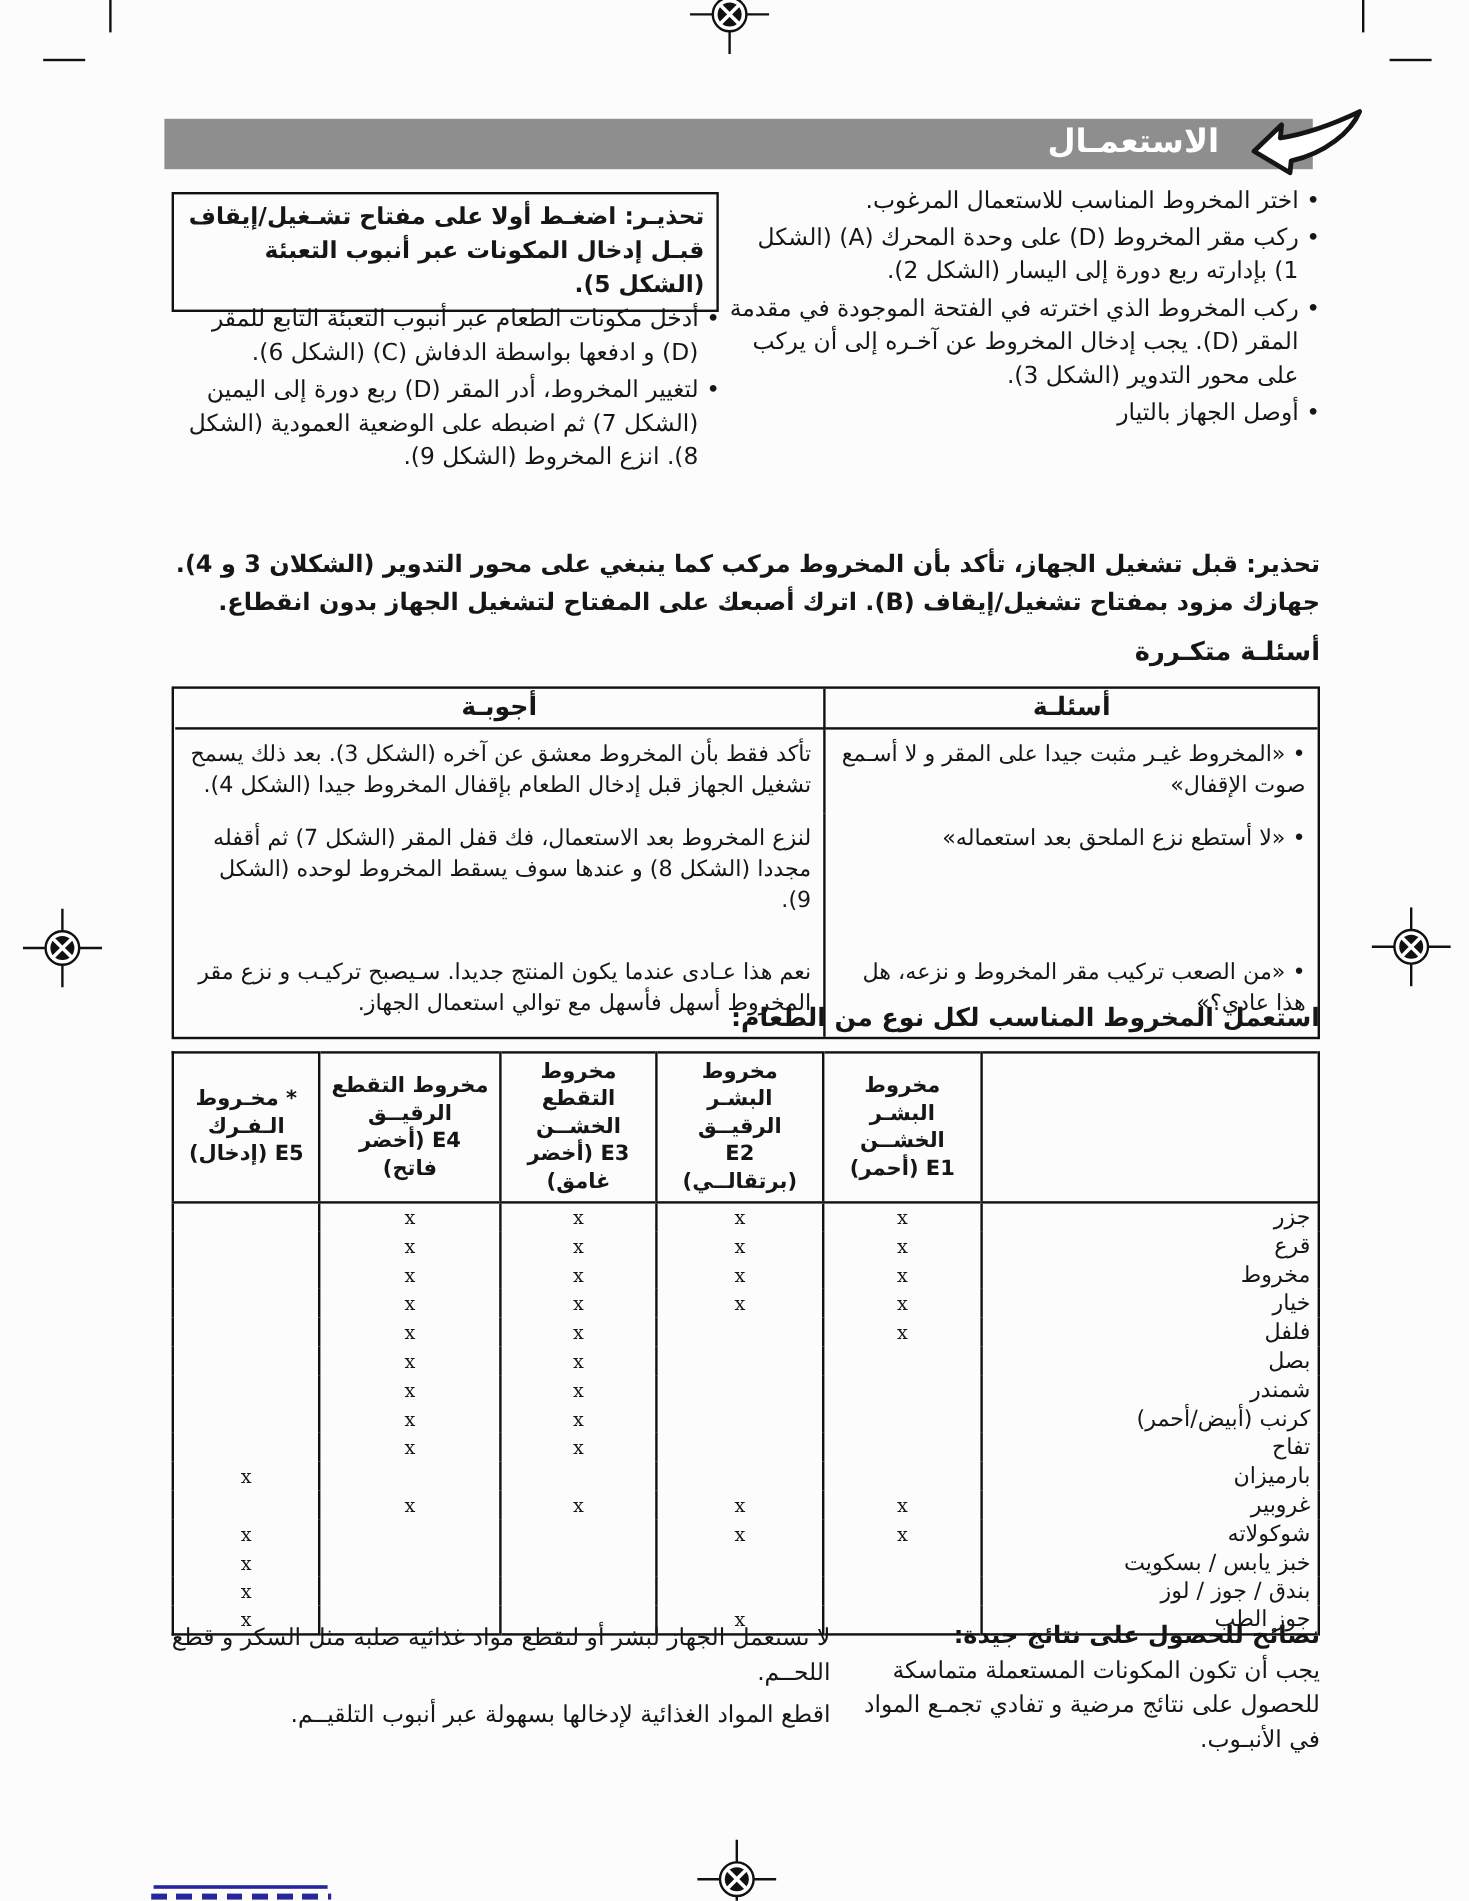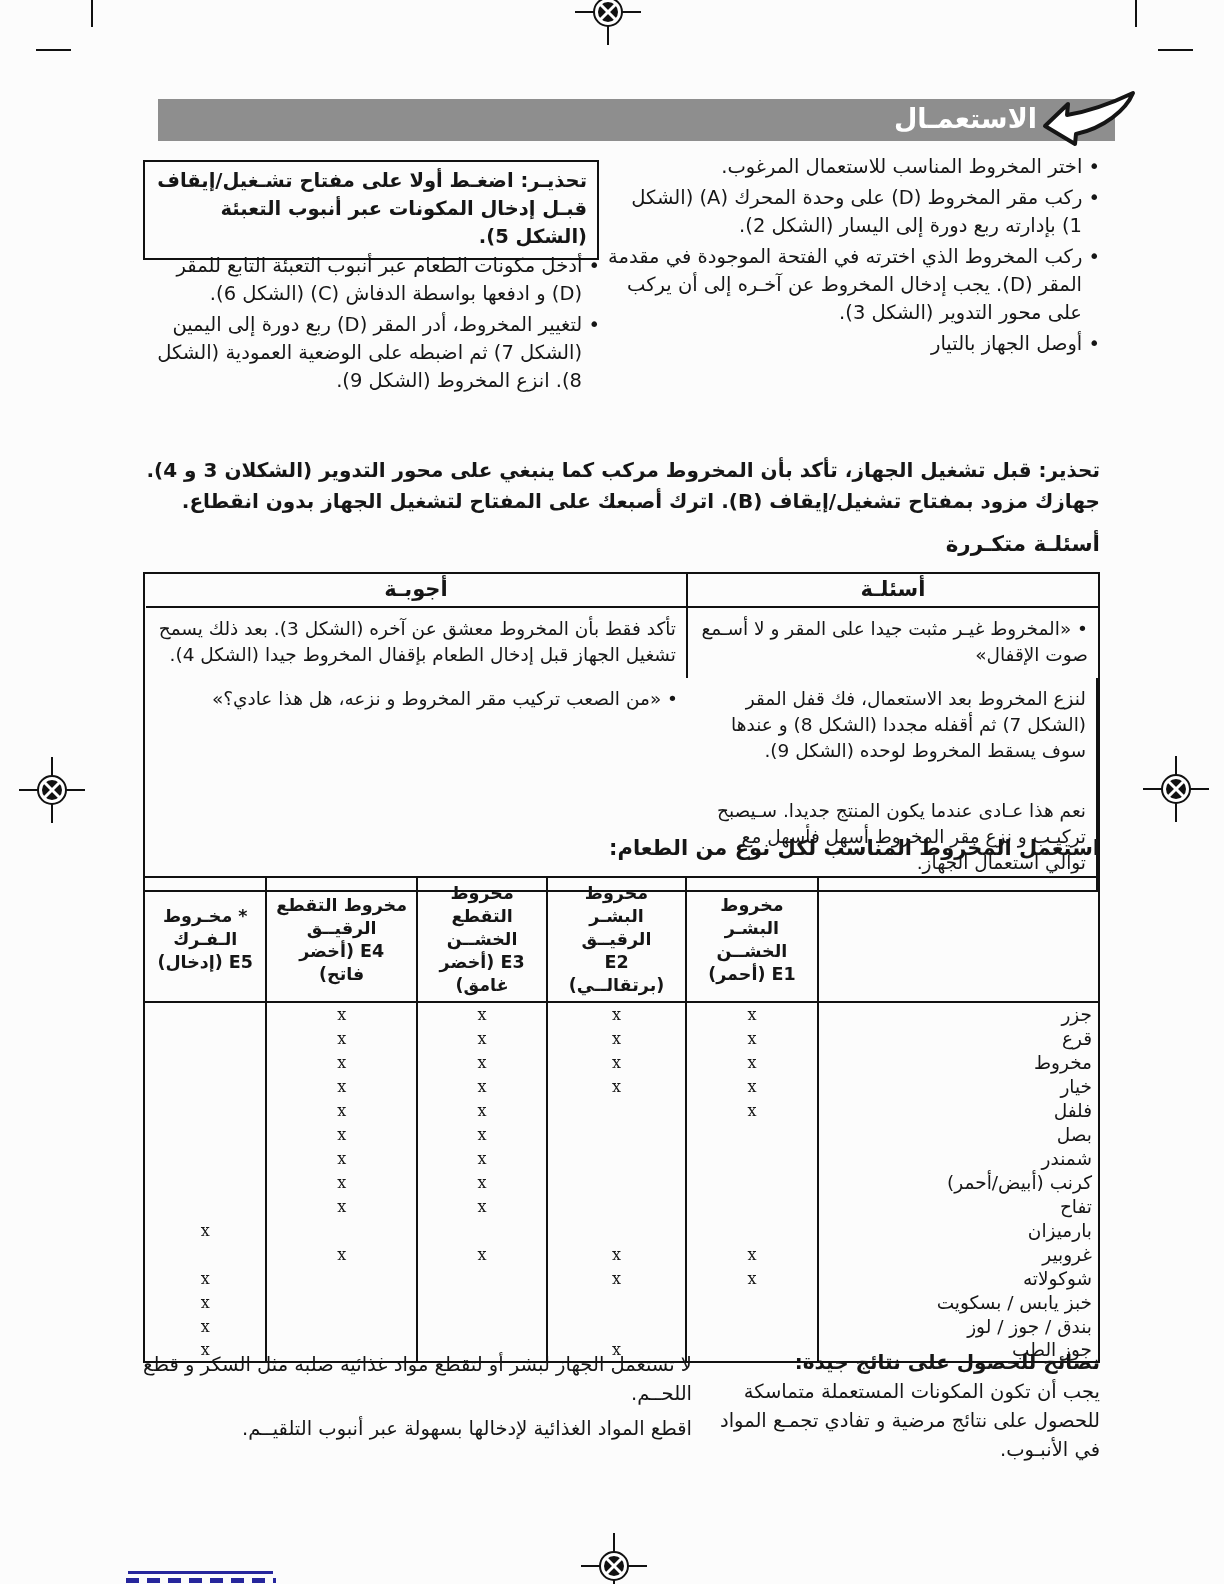--- a/index.html
+++ b/index.html
@@ -11,21 +11,21 @@
   }
   .abs { position:absolute; }
   .rtl { direction:rtl; }
 
   
   .regmark { width:66px; height:66px; }
   .cropline { background:#111; }
 
   
   .header-bar {
-    left:158px; top:99px; width:957px; height:42px;
+    left:137px; top:99px; width:957px; height:42px;
     background:#8e8e8e;
   }
   .header-title {
     position:absolute; right:78px; top:4px;
     color:#ffffff; font-weight:bold; font-size:27px; letter-spacing:1px;
     direction:rtl;
   }
   .header-arrow { left:1038px; top:90px; width:102px; height:62px; }
 
   
@@ -163,20 +163,21 @@
 
   <div class="abs section-title rtl" style="top:531px;">أسئلـة متكـررة</div>
 
   <div class="abs faq">
     <div class="faq-hdr">أسئلـة</div>
     <div class="faq-hdr faq-divider-l" style="border-left:0; border-right:2.2px solid #111;">أجوبـة</div>
 
     <div class="faq-q">• «المخروط غيـر مثبت جيدا على المقر و لا أسـمع صوت الإقفال»</div>
     <div class="faq-a" style="border-right:2.2px solid #111;">تأكد فقط بأن المخروط معشق عن آخره (الشكل 3). بعد ذلك يسمح تشغيل الجهاز قبل إدخال الطعام بإقفال المخروط جيدا (الشكل 4).</div>
 
+    <div class="faq-q">• «لا أستطع نزع الملحق بعد استعماله»</div>
     <div class="faq-a" style="border-right:2.2px solid #111; padding-bottom:26px;">لنزع المخروط بعد الاستعمال، فك قفل المقر (الشكل 7) ثم أقفله مجددا (الشكل 8) و عندها سوف يسقط المخروط لوحده (الشكل 9).</div>
 
     <div class="faq-q">• «من الصعب تركيب مقر المخروط و نزعه، هل هذا عادي؟»</div>
     <div class="faq-a" style="border-right:2.2px solid #111; padding-bottom:14px;">نعم هذا عـادى عندما يكون المنتج جديدا. سـيصبح تركيـب و نزع مقر المخروط أسهل فأسهل مع توالي استعمال الجهاز.</div>
   </div>
 
   <div class="abs section-title rtl" style="top:836px; font-size:21px;">استعمل المخروط المناسب لكل نوع من الطعام:</div>
 
   <table class="cones">
     <colgroup>

